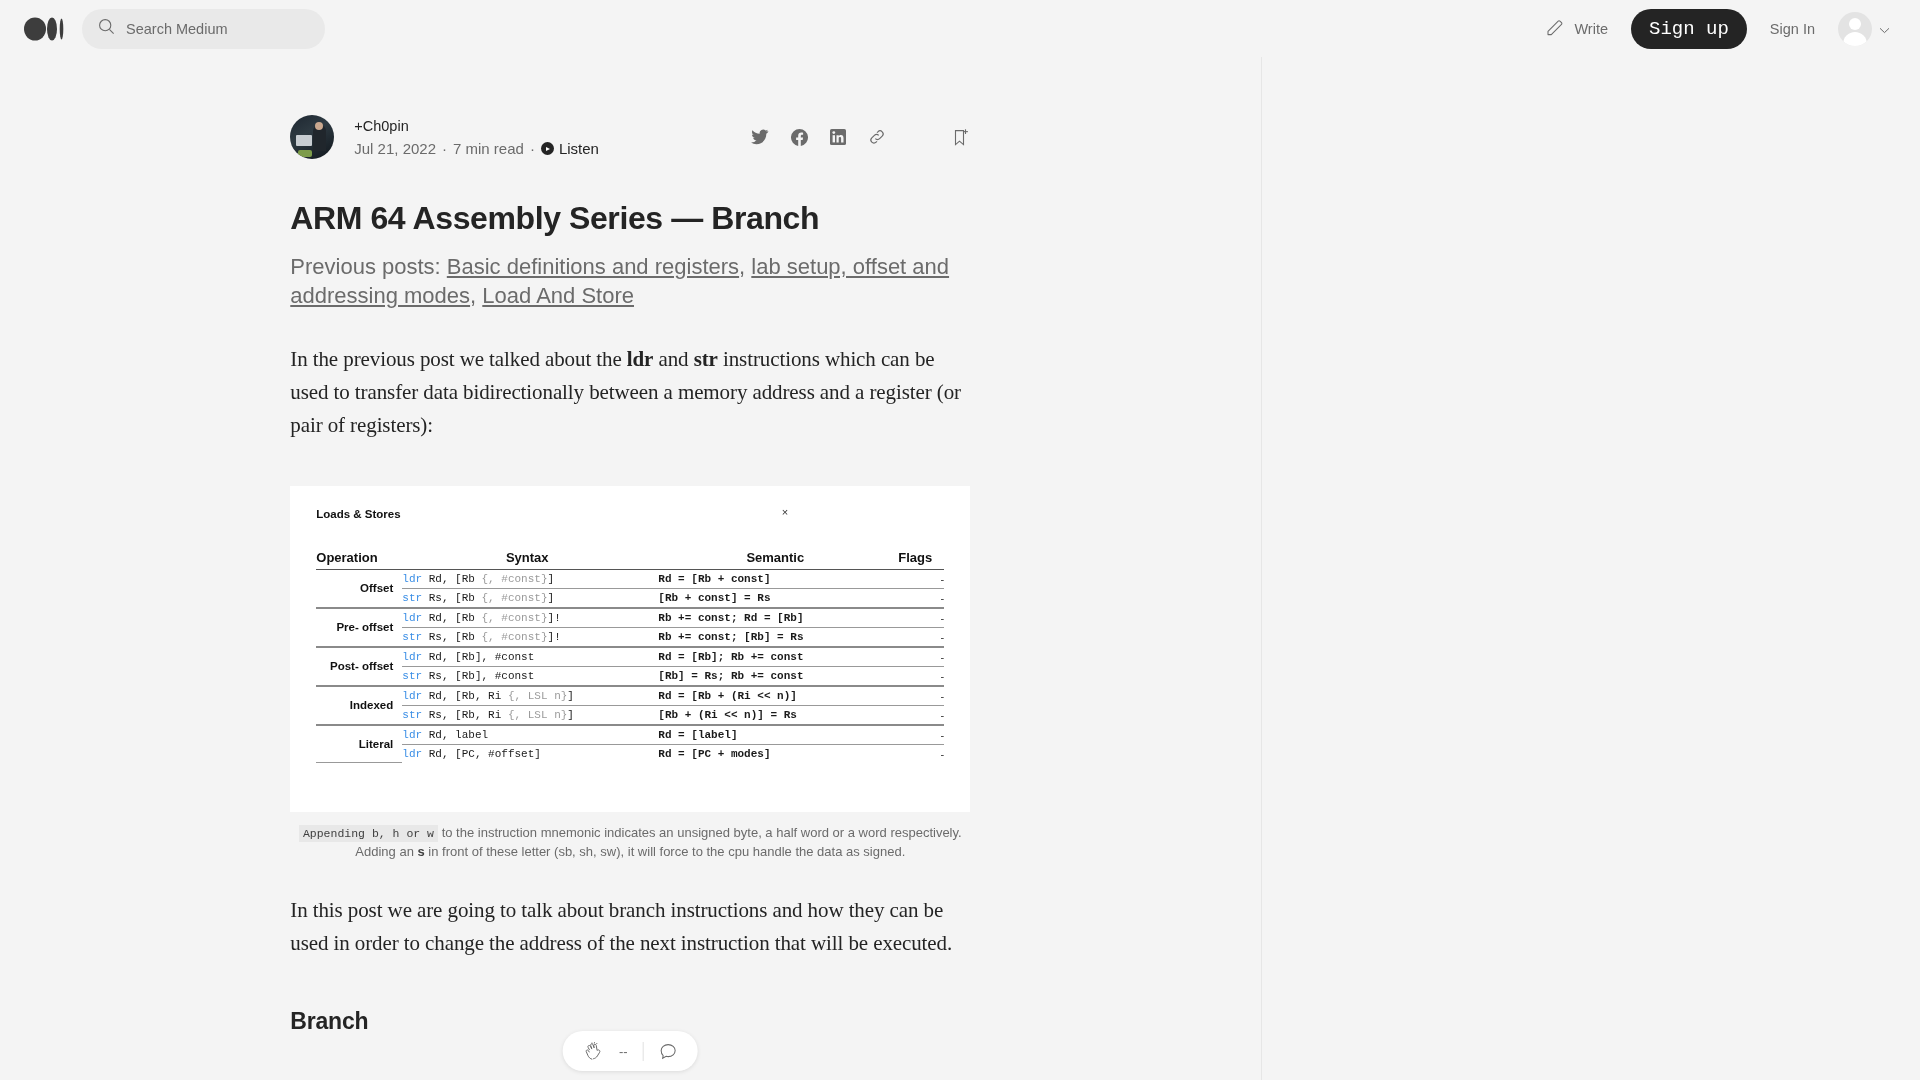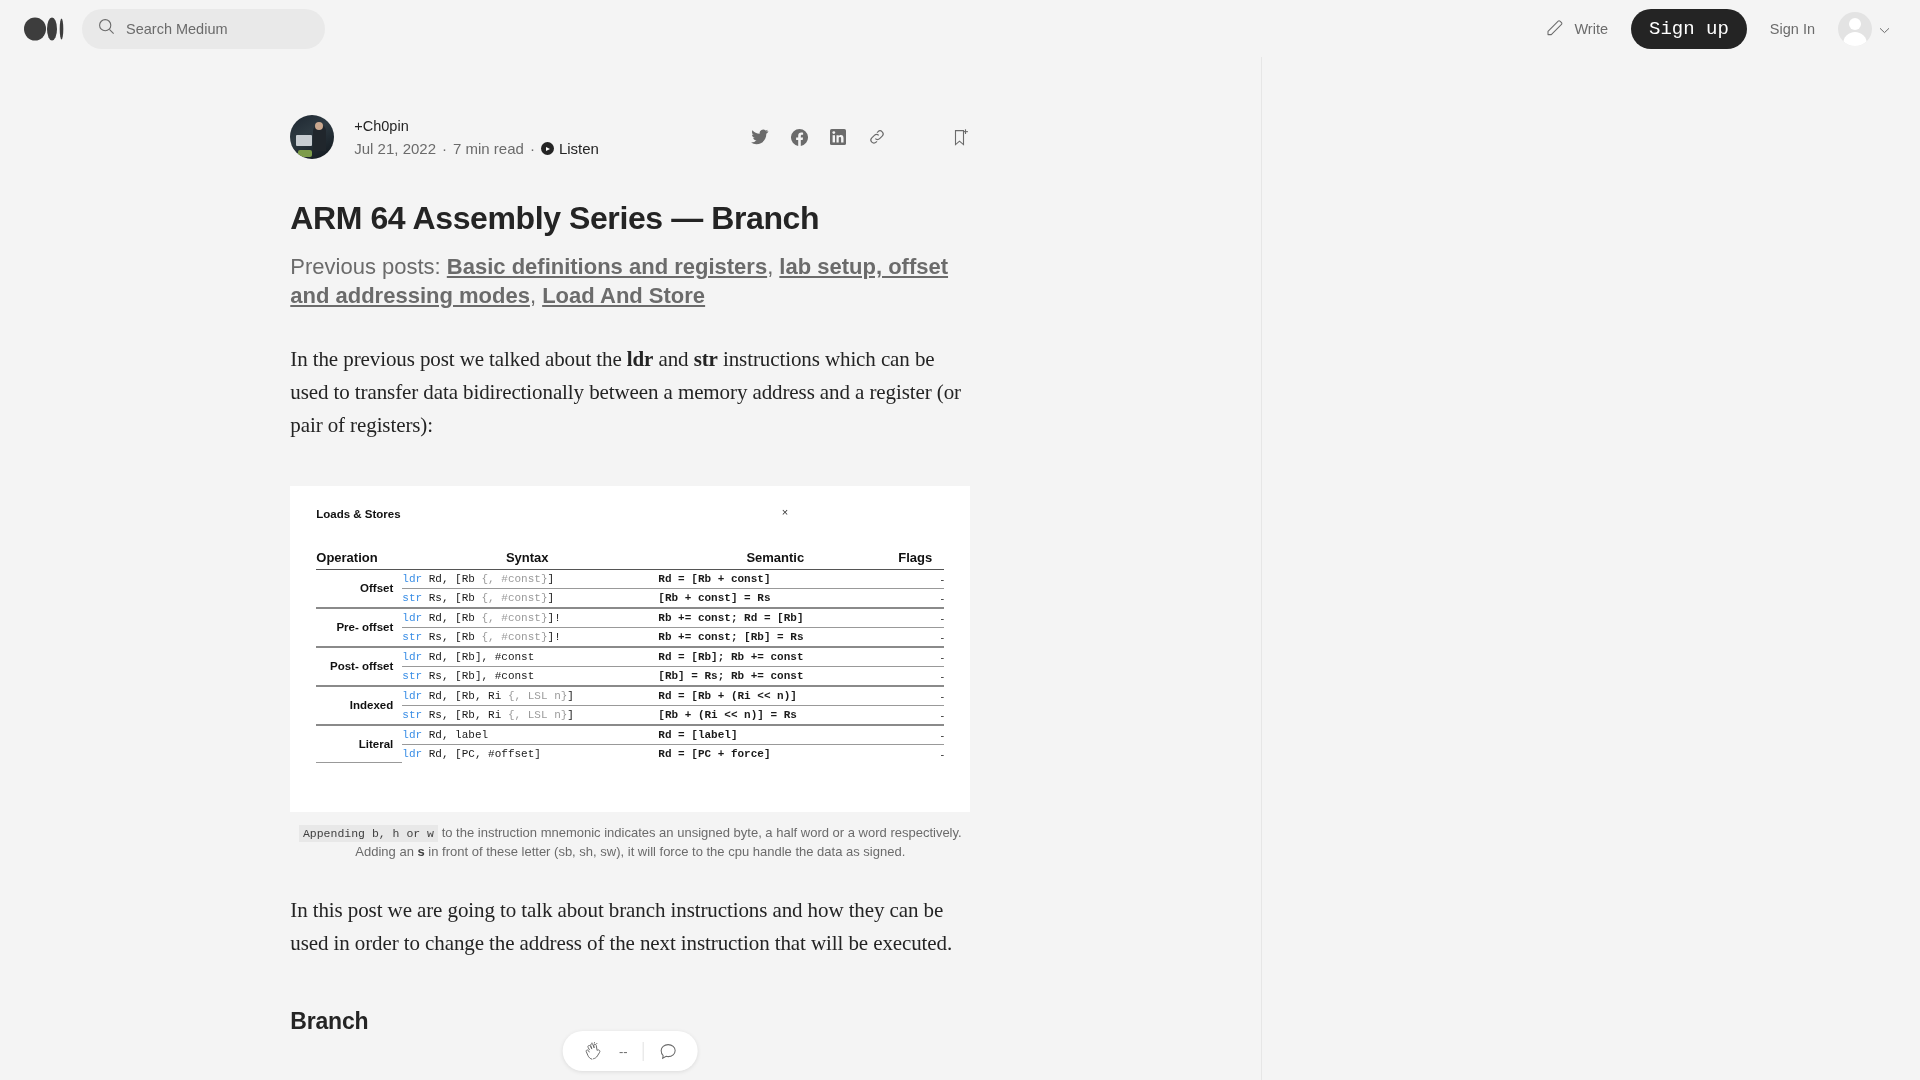--- a/index.html
+++ b/index.html
@@ -128,21 +128,21 @@
   .icon-btn { cursor:pointer; display:flex; align-items:center; }
 
   h1.title {
     font-size: 32px; font-weight: 700; letter-spacing: -0.4px;
     line-height: 1.25; margin-top: 33px; color: #242424;
   }
   .prev-posts {
     font-size: 22px; line-height: 1.32; margin-top: 14px;
     color: #6b6b6b; font-family: "Liberation Sans", sans-serif;
   }
-  .prev-posts a { color: #6b6b6b; text-decoration: underline; font-weight: bold; }
+  .prev-posts a { color: #6b6b6b; text-decoration: underline; }
   p.body {
     font-family: "Liberation Serif", serif;
     font-size: 21px; line-height: 1.58;
     color: #242424; margin-top: 33px; letter-spacing: -0.1px;
   }
   p.body b { font-weight: 700; }
 
   
   figure { margin-top: 43px; }
   .fig-img {
@@ -388,21 +388,21 @@
                   <td class="flag">-</td>
                 </tr>
                 <tr class="grouptop rowline">
                   <td class="op" rowspan="2">Literal</td>
                   <td class="syn"><span class="mn">ldr</span><span class="m1"> Rd, label</span><span class="opt"></span><span class="m2"></span></td>
                   <td class="sem">Rd = [label]</td>
                   <td class="flag">-</td>
                 </tr>
                 <tr>
                   <td class="syn"><span class="mn">ldr</span><span class="m1"> Rd, [PC, #offset]</span><span class="opt"></span><span class="m2"></span></td>
-                  <td class="sem">Rd = [PC + force]</td>
+                  <td class="sem">Rd = [PC + modes]</td>
                   <td class="flag">-</td>
                 </tr>
               </tbody>
           </table>
         </div>
         <figcaption><code>Appending b, h or w</code><span> to the instruction mnemonic indicates an unsigned byte, a half word or a word respectively. Adding an </span><b>s</b><span> in front of these letter (sb, sh, sw), it will force to the cpu handle the data as signed.</span></figcaption>
       </figure>
 
       <p class="body">In this post we are going to talk about branch instructions and how they can be used in order to change the address of the next instruction that will be executed.</p>
 

